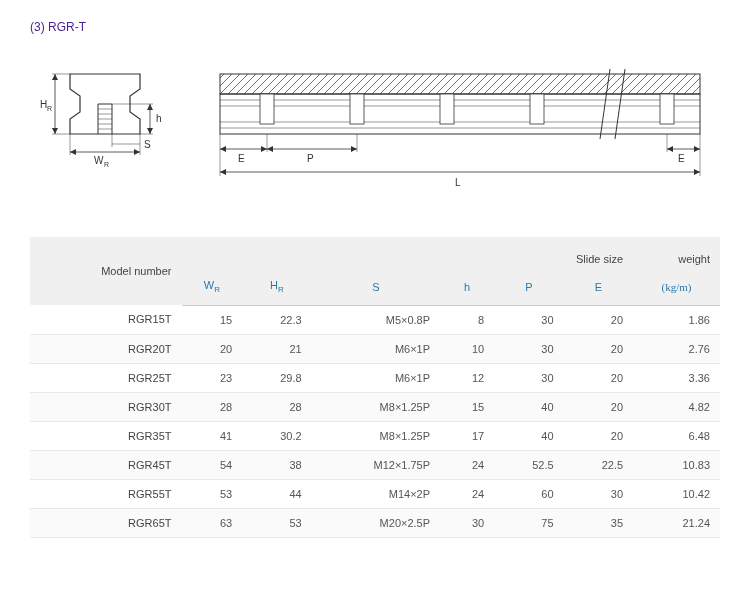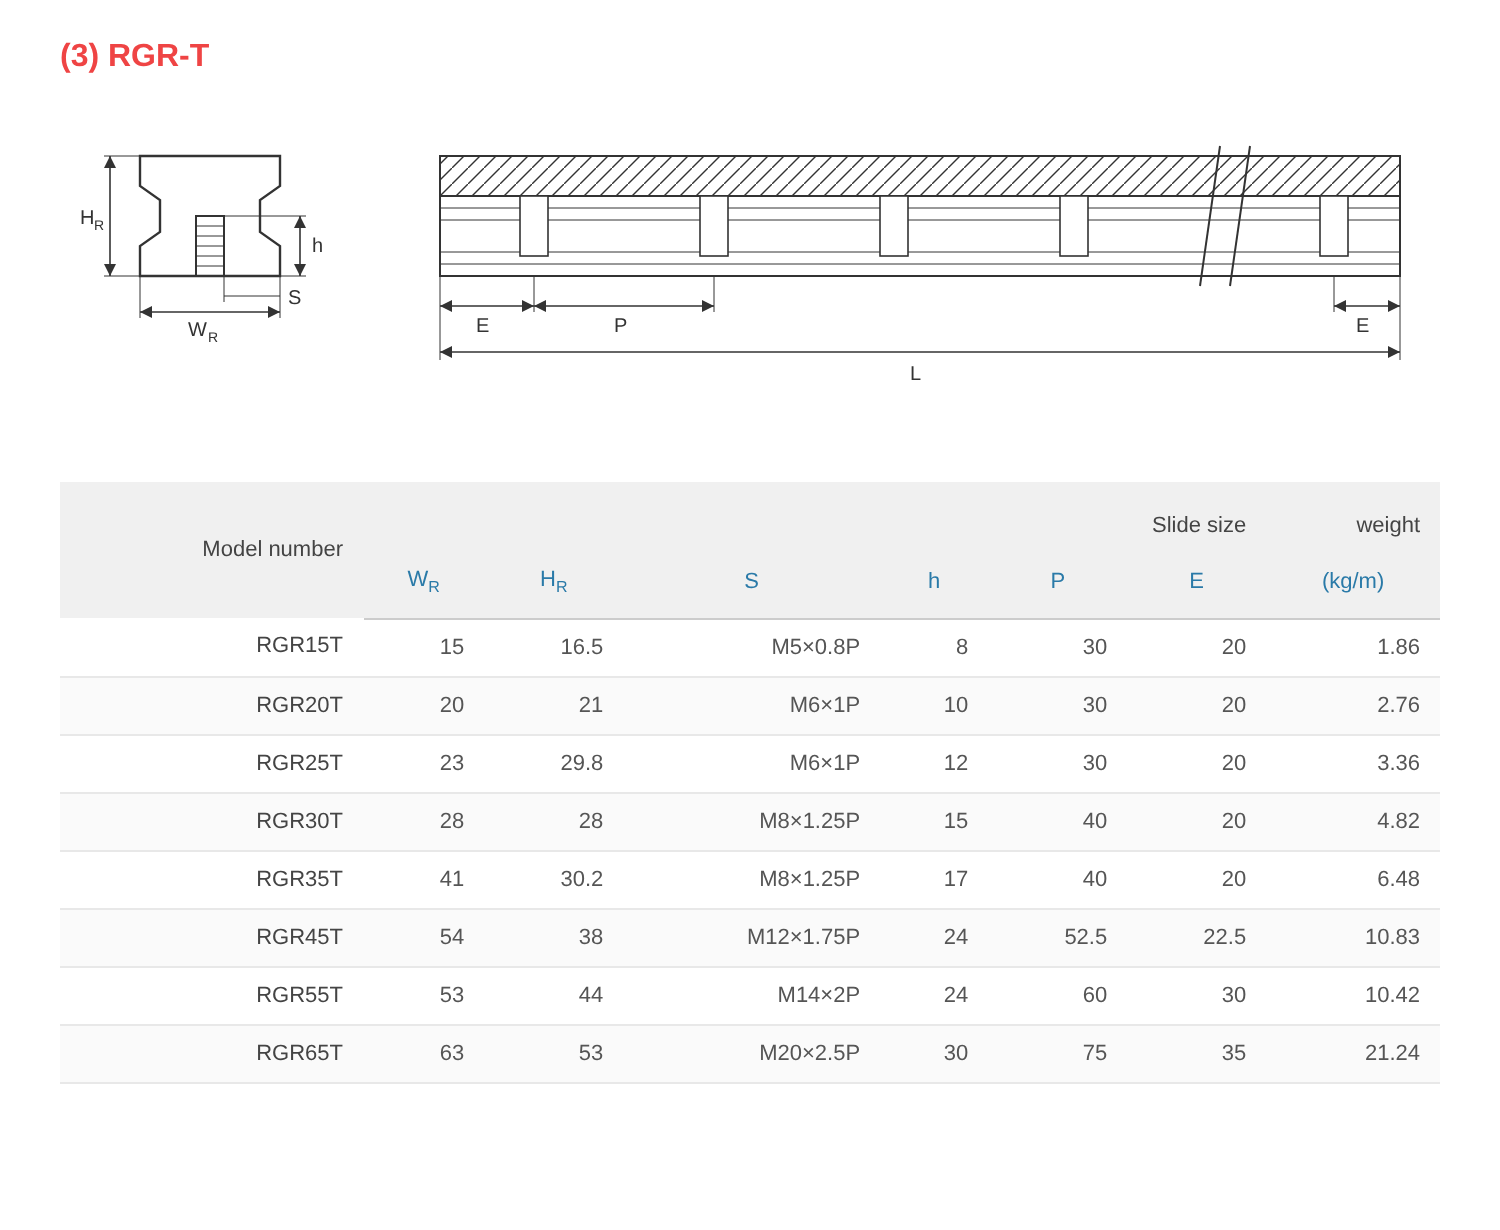--- a/index.html
+++ b/index.html
@@ -4,23 +4,23 @@
 <style>
   body {
     margin: 0;
     padding: 20px 30px;
     font-family: Arial, sans-serif;
     font-size: 12px;
     color: #333;
     width: 690px;
   }
   .title {
-    font-size: 16px;
-    font-weight: bold;
-    color: #ef4444;
+    font-size: 12px;
+    font-weight: normal;
+    color: #4c1d95;
     margin-bottom: 30px;
   }
   .diagrams {
     display: flex;
     gap: 40px;
     margin-bottom: 40px;
     align-items: flex-start;
   }
   .diagram-left {
     width: 140px;
@@ -49,20 +49,21 @@
     background: #f0f0f0;
     text-align: center;
     padding: 6px 10px 10px 10px;
     font-weight: normal;
     color: #2a7aa8;
     border-bottom: 1px solid #ccc;
     font-size: 11px;
   }
   thead tr.sub-row th.weight-unit {
     color: #2a7aa8;
+    font-family: Liberation Serif, serif;
   }
   tbody tr {
     border-bottom: 1px solid #e8e8e8;
     text-align: right;
   }
   tbody tr:nth-child(even) {
     background: #fafafa;
   }
   tbody td {
     padding: 8px 10px;
@@ -194,21 +195,21 @@
       <th>h</th>
       <th>P</th>
       <th>E</th>
       <th class="weight-unit">(kg/m)</th>
     </tr>
   </thead>
   <tbody id="table-body">
   <tr>
         <td>RGR15T</td>
         <td>15</td>
-        <td>16.5</td>
+        <td>22.3</td>
         <td>M5×0.8P</td>
         <td>8</td>
         <td>30</td>
         <td>20</td>
         <td>1.86</td>
       </tr>
       <tr>
         <td>RGR20T</td>
         <td>20</td>
         <td>21</td>

